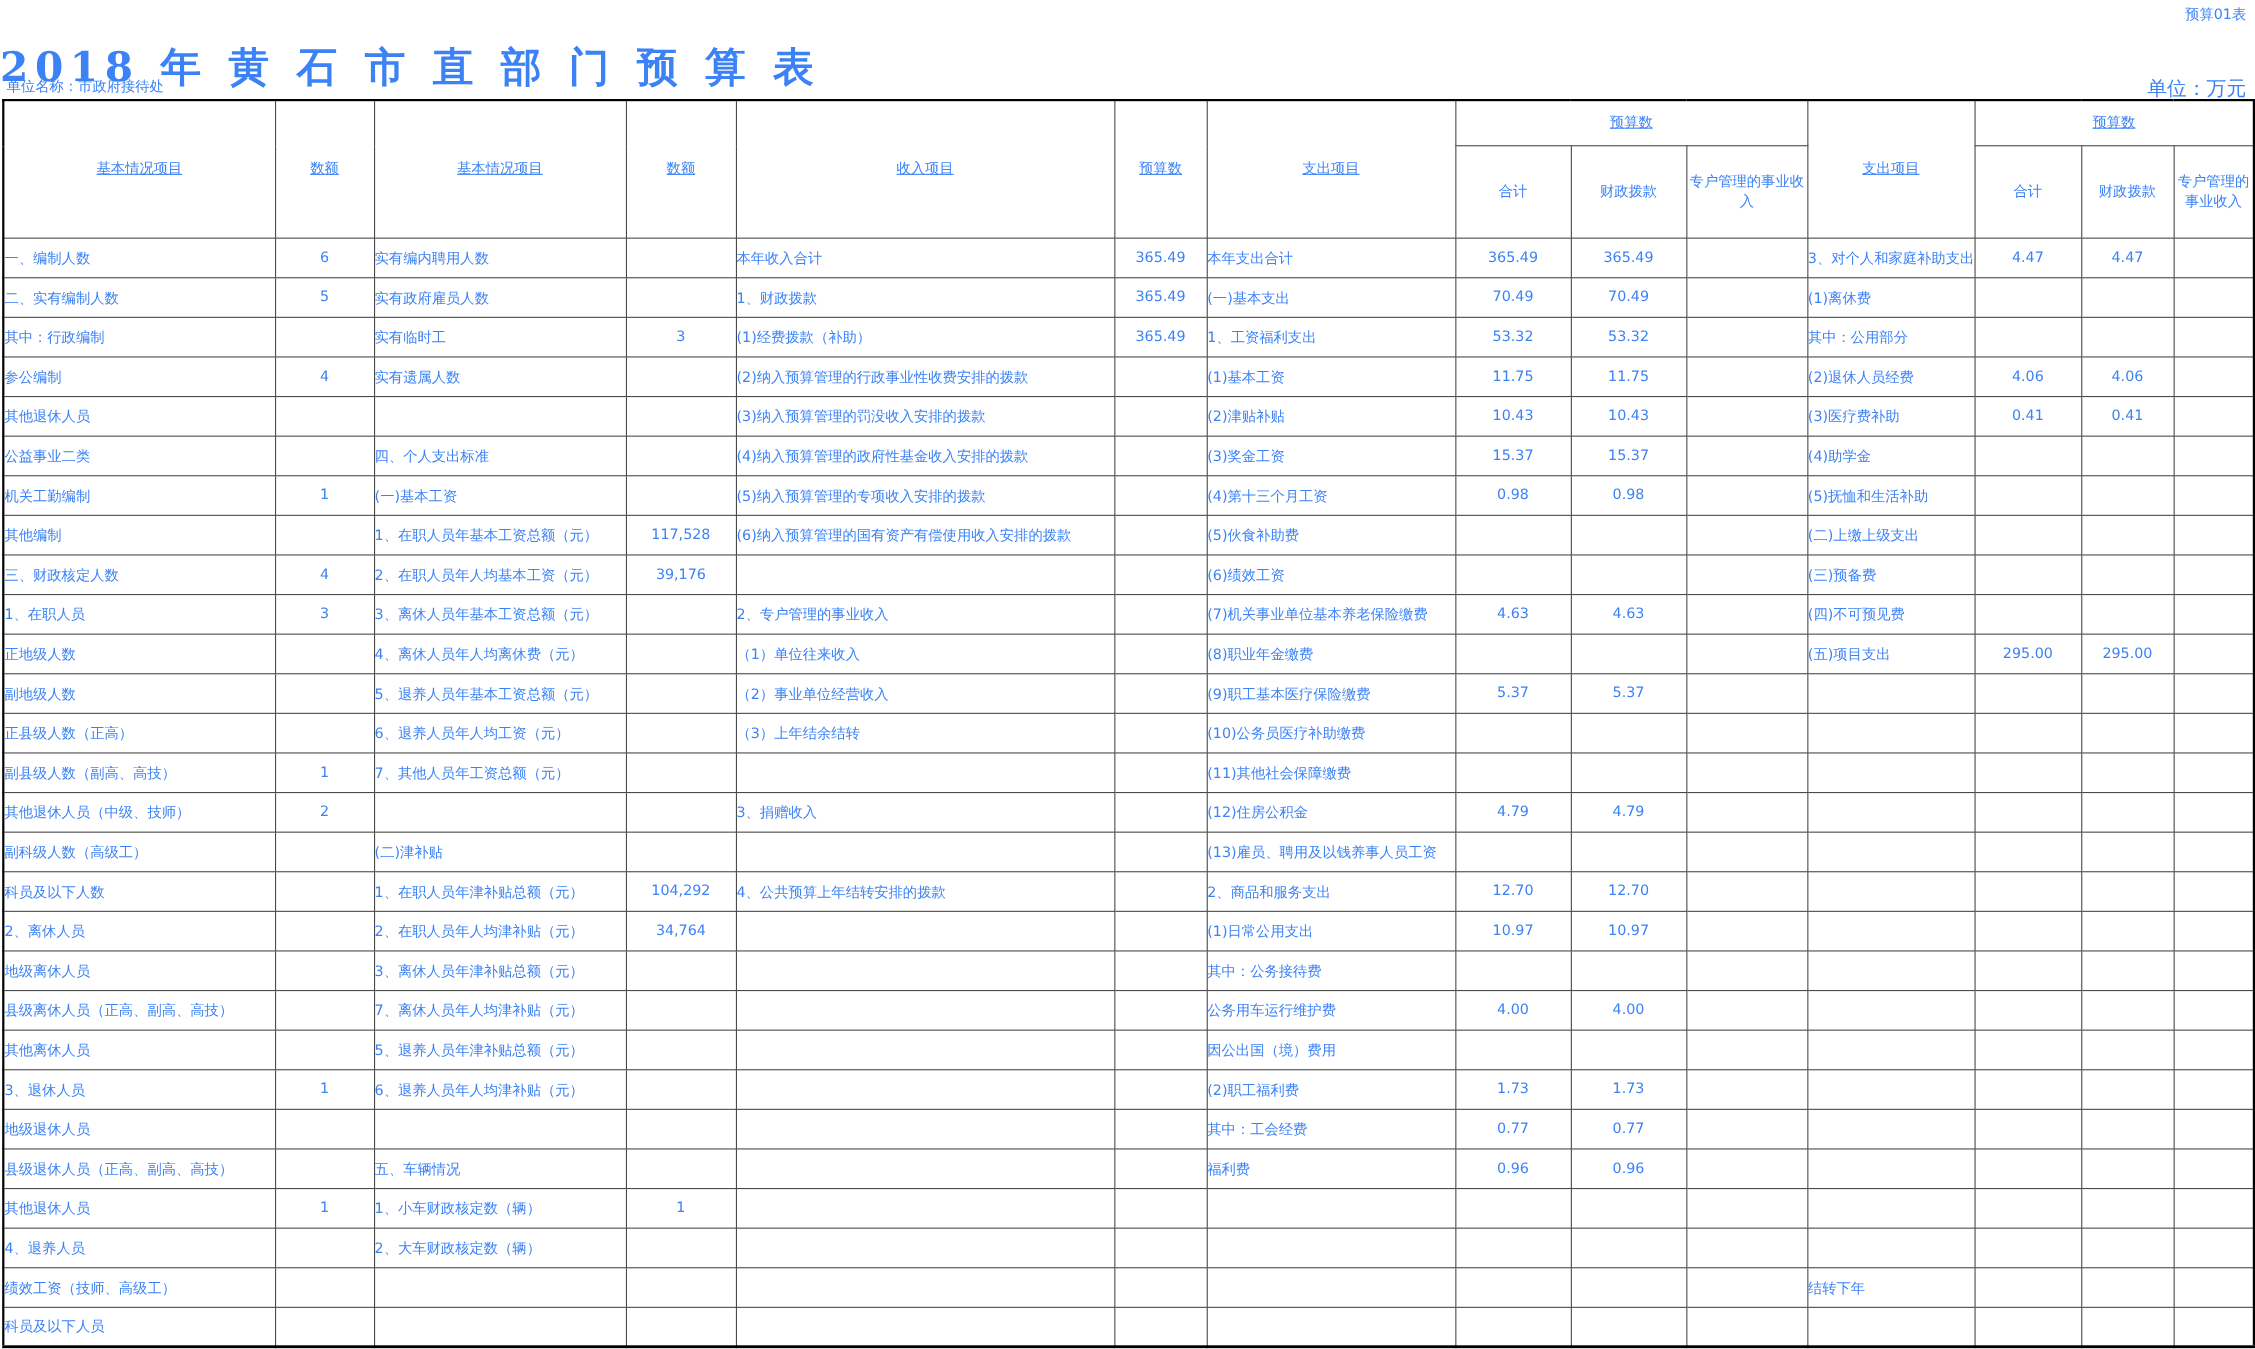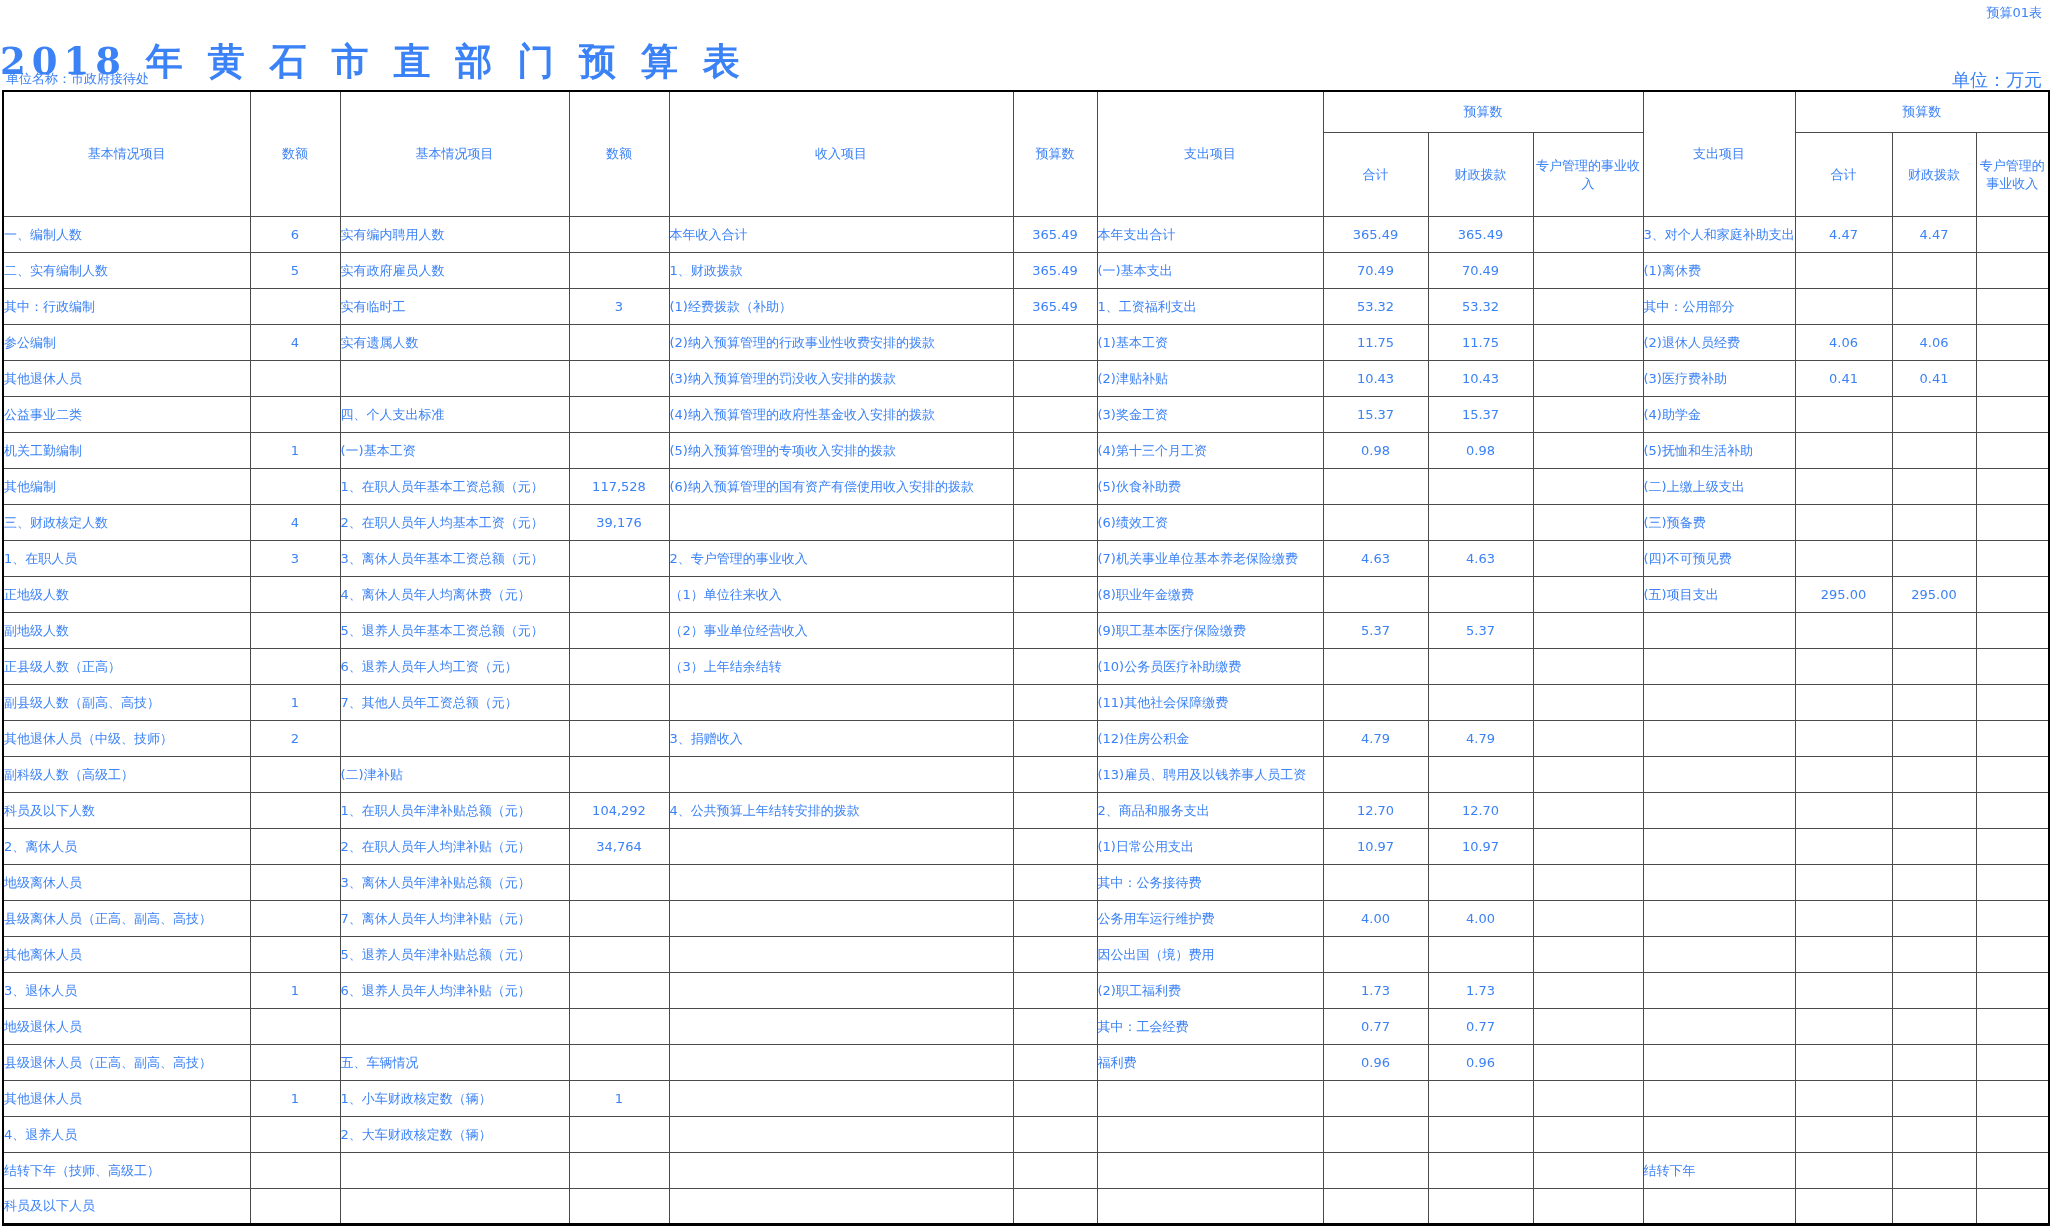--- a/index.html
+++ b/index.html
@@ -19,21 +19,21 @@
   table.budget {
     position:absolute; top:90px; left:2px; width:2046px;
     border-collapse:collapse; table-layout:fixed;
     border:2px solid #000; border-bottom:3px solid #000;
   }
   .budget th, .budget td {
     border:1px solid #4a4a4a; font-weight:normal; font-size:13px;
     padding:0; overflow:hidden; background:#fff;
   }
   .budget thead th { text-align:center; vertical-align:middle; line-height:1.35; }
-  .budget thead tr.band th { height:40px; }
+  .budget thead tr.band th { height:40px;text-decoration:underline; }
   .budget thead tr.sub th { height:83px; }
   .budget tbody tr { height:36px; }
   td.item { text-align:left; white-space:nowrap; vertical-align:middle; }
   td.num  { text-align:center; white-space:nowrap; vertical-align:middle; }
   .i0 { padding-left:4px; }
   .i1 { padding-left:13px; }
   .i2 { padding-left:21px; }
   .i3 { padding-left:34px; }
   .i4 { padding-left:46px; }
   .i5 { padding-left:56px; }
@@ -497,21 +497,21 @@
           <td class="item i0"></td>
           <td class="num"></td>
           <td class="num"></td>
           <td class="num"></td>
           <td class="item i0"></td>
           <td class="num"></td>
           <td class="num"></td>
           <td class="num"></td>
         </tr>
         <tr>
-          <td class="item i1">结转下年（技师、高级工）</td>
+          <td class="item i1">绩效工资（技师、高级工）</td>
           <td class="num"></td>
           <td class="item i0"></td>
           <td class="num"></td>
           <td class="item i0"></td>
           <td class="num"></td>
           <td class="item i0"></td>
           <td class="num"></td>
           <td class="num"></td>
           <td class="num"></td>
           <td class="item i0">结转下年</td>

